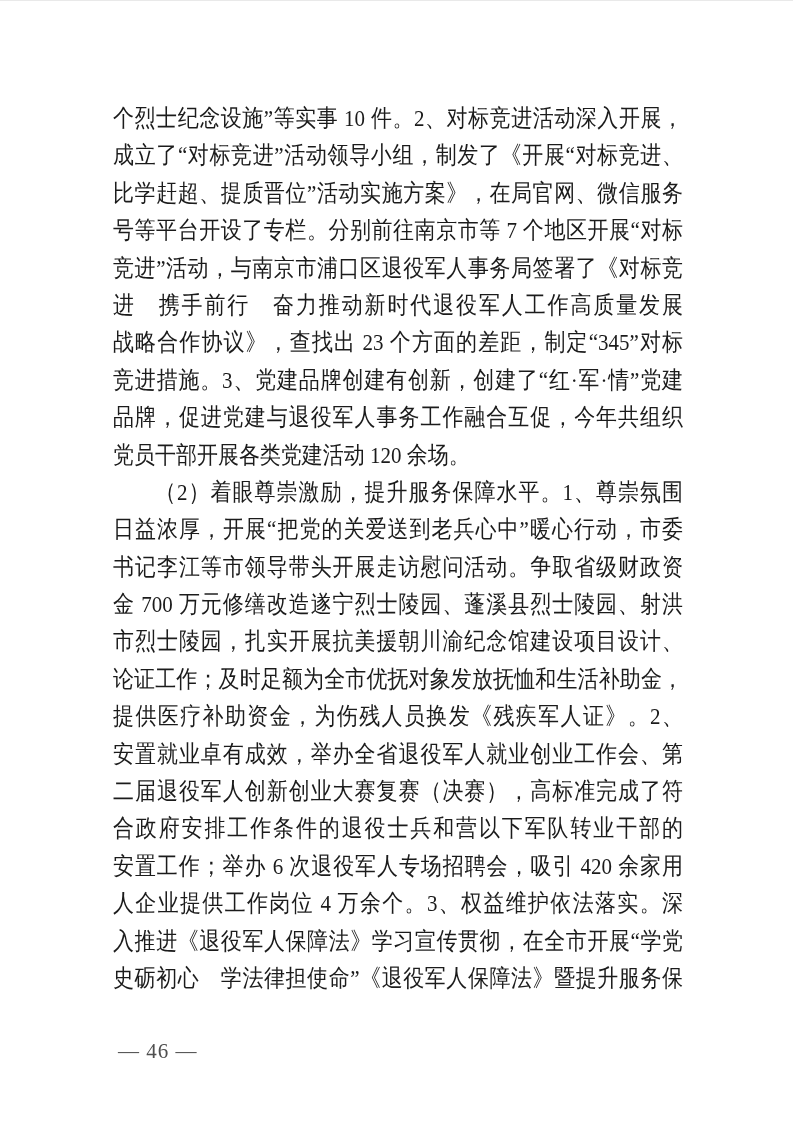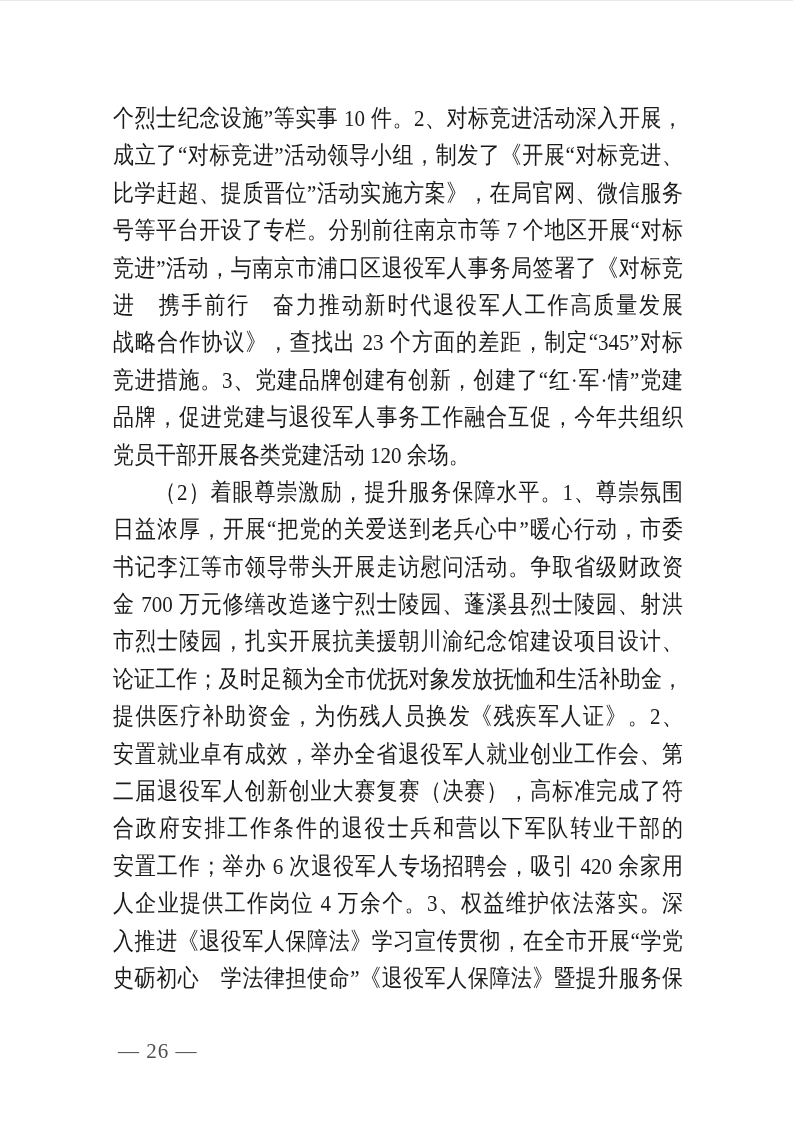--- a/index.html
+++ b/index.html
@@ -94,15 +94,15 @@
       <div class="line">提供医疗补助资金，为伤残人员换发《残疾军人证》。2、</div>
       <div class="line">安置就业卓有成效，举办全省退役军人就业创业工作会、第</div>
       <div class="line">二届退役军人创新创业大赛复赛（决赛），高标准完成了符</div>
       <div class="line">合政府安排工作条件的退役士兵和营以下军队转业干部的</div>
       <div class="line">安置工作；举办 6 次退役军人专场招聘会，吸引 420 余家用</div>
       <div class="line">人企业提供工作岗位 4 万余个。3、权益维护依法落实。深</div>
       <div class="line">入推进《退役军人保障法》学习宣传贯彻，在全市开展“学党</div>
       <div class="line">史砺初心　学法律担使命”《退役军人保障法》暨提升服务保</div>
     </main>
   <div class="footer">
-    <span>— 26 —</span>
+    <span>— 46 —</span>
   </div>
 </div>
 
 </body></html>

